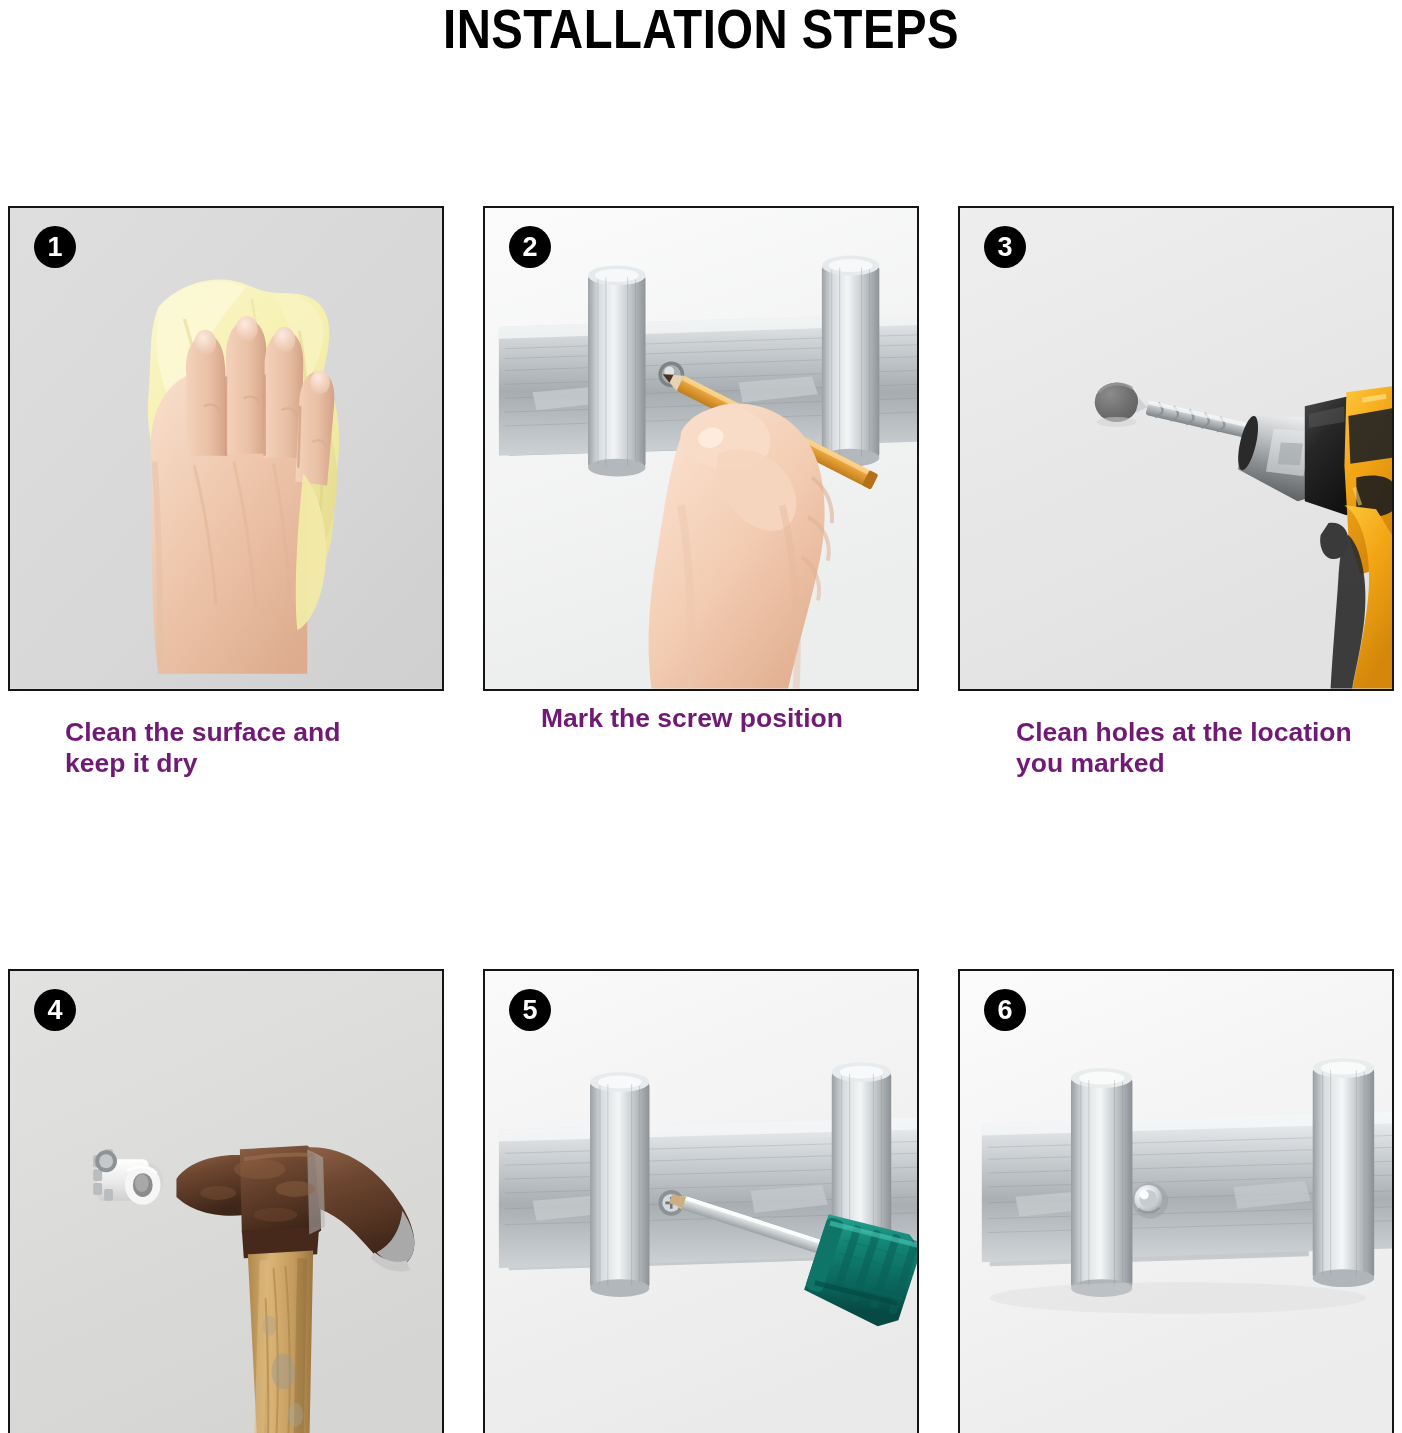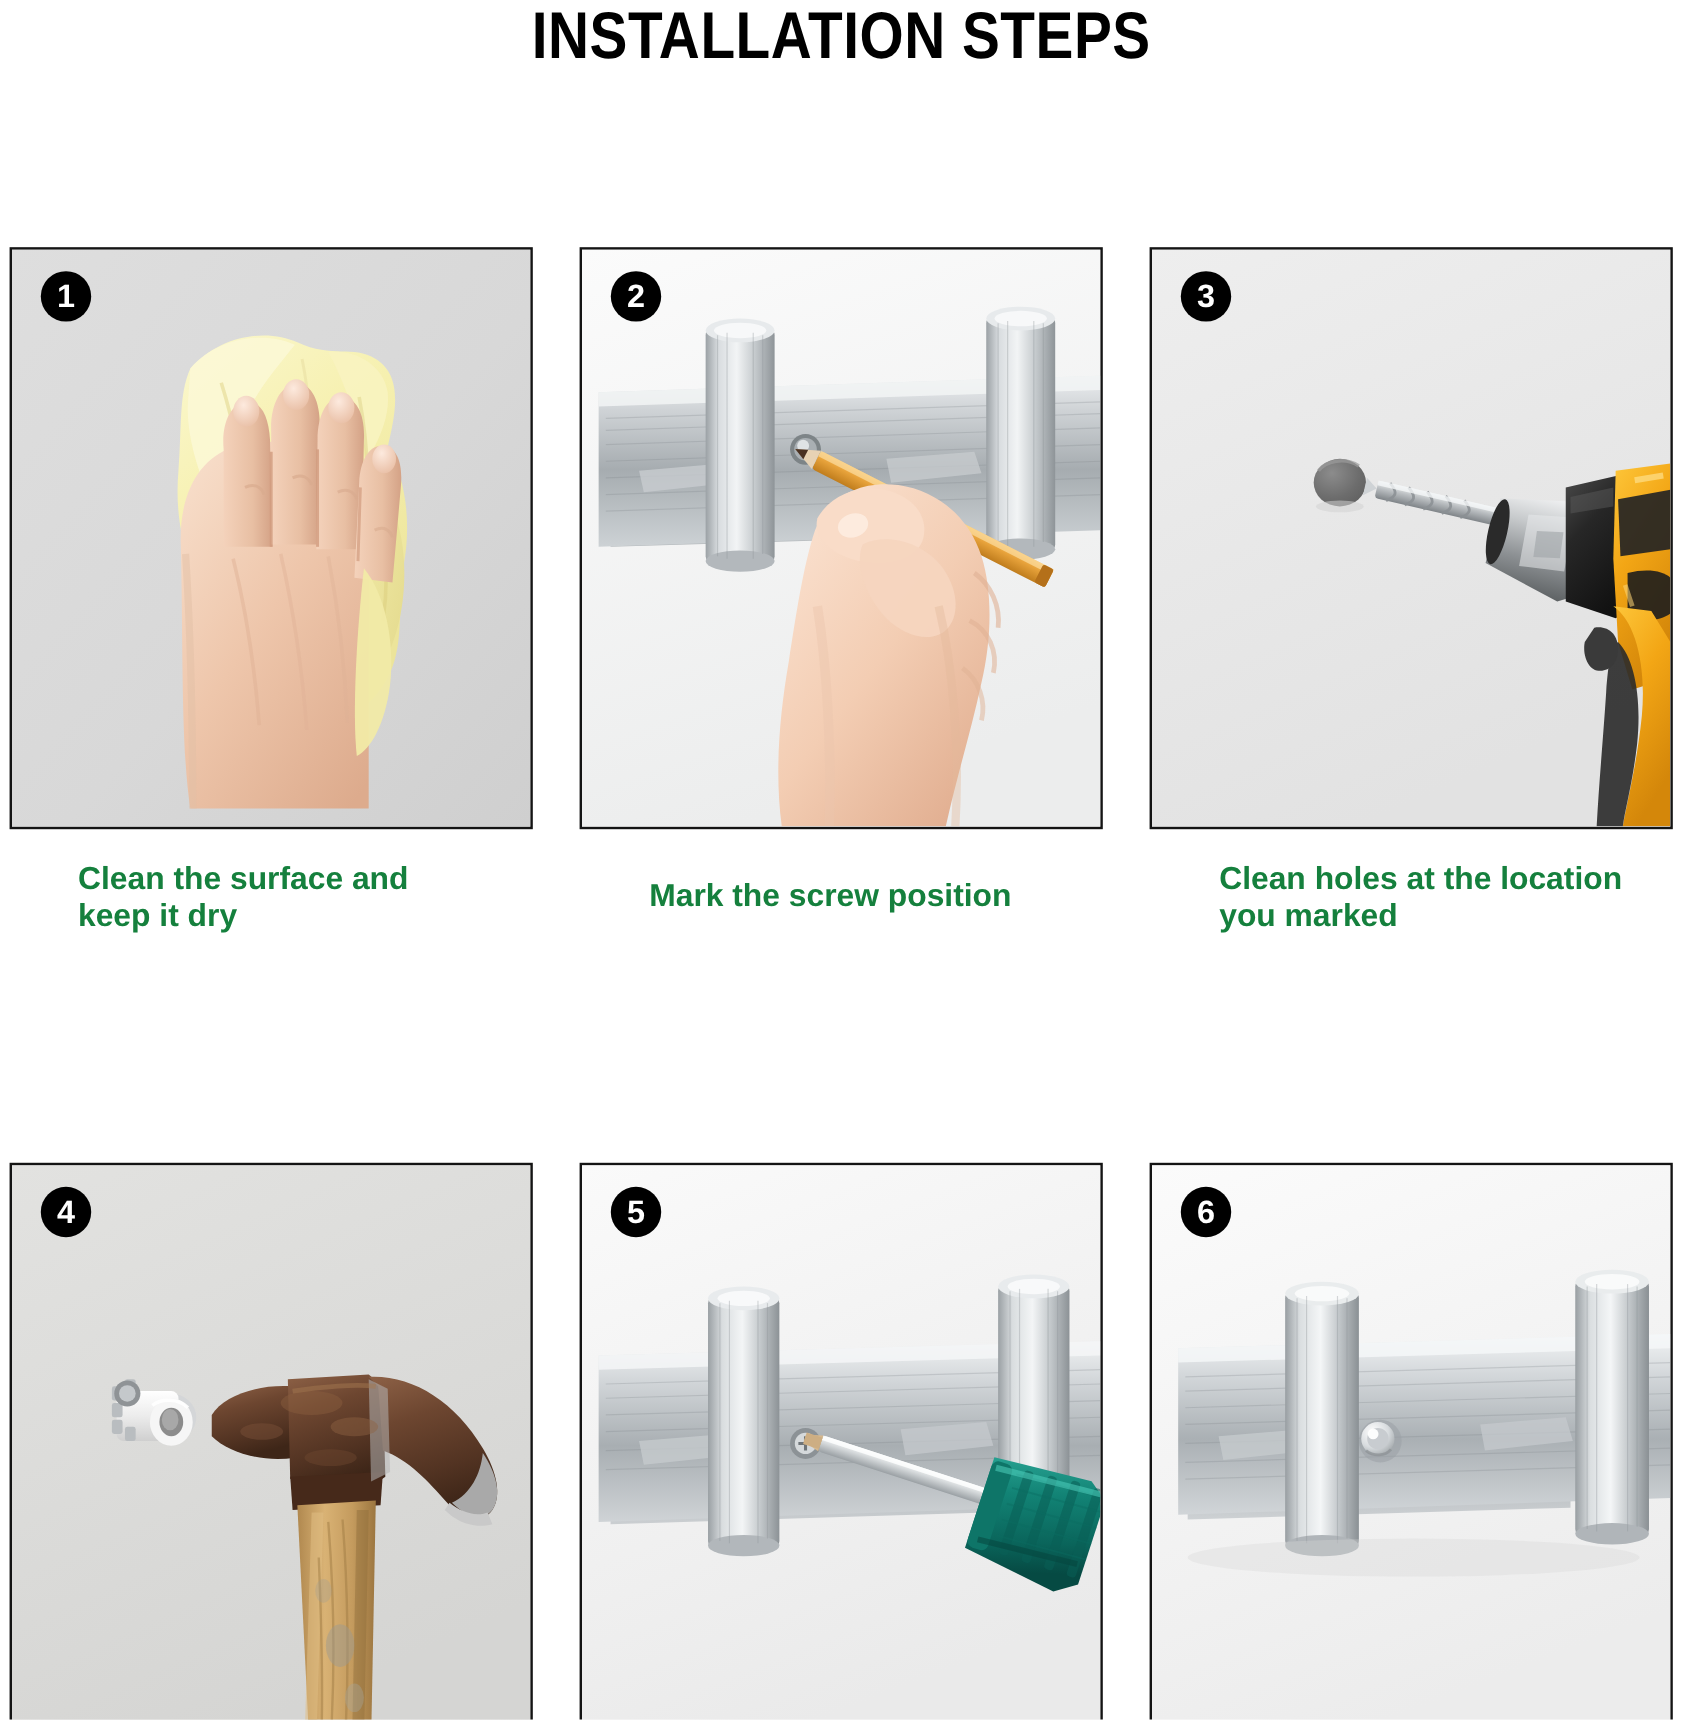--- a/index.html
+++ b/index.html
@@ -55,25 +55,25 @@
     font-weight: bold;
     font-size: 27px;
     line-height: 42px;
     text-align: center;
     z-index: 40;
   }
   .caption {
     font-weight: bold;
     font-size: 26.5px;
     line-height: 31px;
-    color: #15803d;
+    color: #701a75;
     white-space: pre-line;
   }
   .cap1 { margin-top: 26px; margin-left: 57px; }
-  .cap2 { margin-top: 40px; margin-left: 58px; }
+  .cap2 { margin-top: 12px; margin-left: 58px; }
   .cap3 { margin-top: 26px; margin-left: 58px; }
 
   .scene { position: absolute; inset: 0; }
   svg.scene { display: block; }
 </style>
 </head>
 <body>
 
 <div class="page">
 

